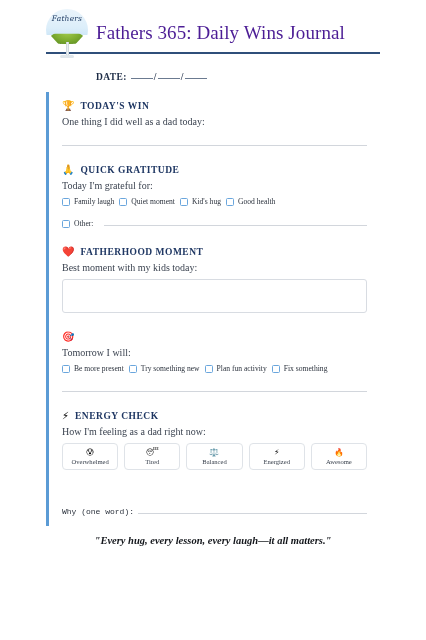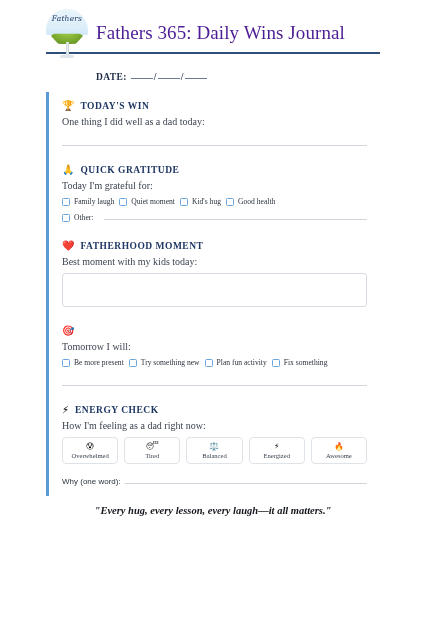--- a/index.html
+++ b/index.html
@@ -182,21 +182,21 @@
     border-radius: 1.5px;
     background: #fff;
     flex: 0 0 8px;
   }
   .cb-label {
     font-family: "Liberation Serif", serif;
     font-size: 7.6px;
     color: #2b323d;
   }
   .cb-row.other {
-    margin-top: 7px;
+    margin-top: 13px;
     gap: 7px;
   }
   .other-line {
     flex: 1;
     height: 1px;
     background: #d2d6dc;
     margin-left: 4px;
     align-self: flex-end;
     margin-bottom: 2px;
   }
@@ -229,24 +229,25 @@
     margin-top: 1px;
   }
 
   .why-row {
     display: flex;
     align-items: flex-end;
     gap: 4px;
     margin-top: 13px;
   }
   .why-label {
-    font-family: Liberation Sans, sans-serif;
+    font-family: Liberation Mono, monospace;
     font-size: 8px;
     color: #2b323d;
     white-space: nowrap;
+    margin-top: 24px;
   }
   .why-line {
     flex: 1;
     height: 1px;
     background: #d2d6dc;
     margin-bottom: 2px;
   }
 
   
   .footer {

